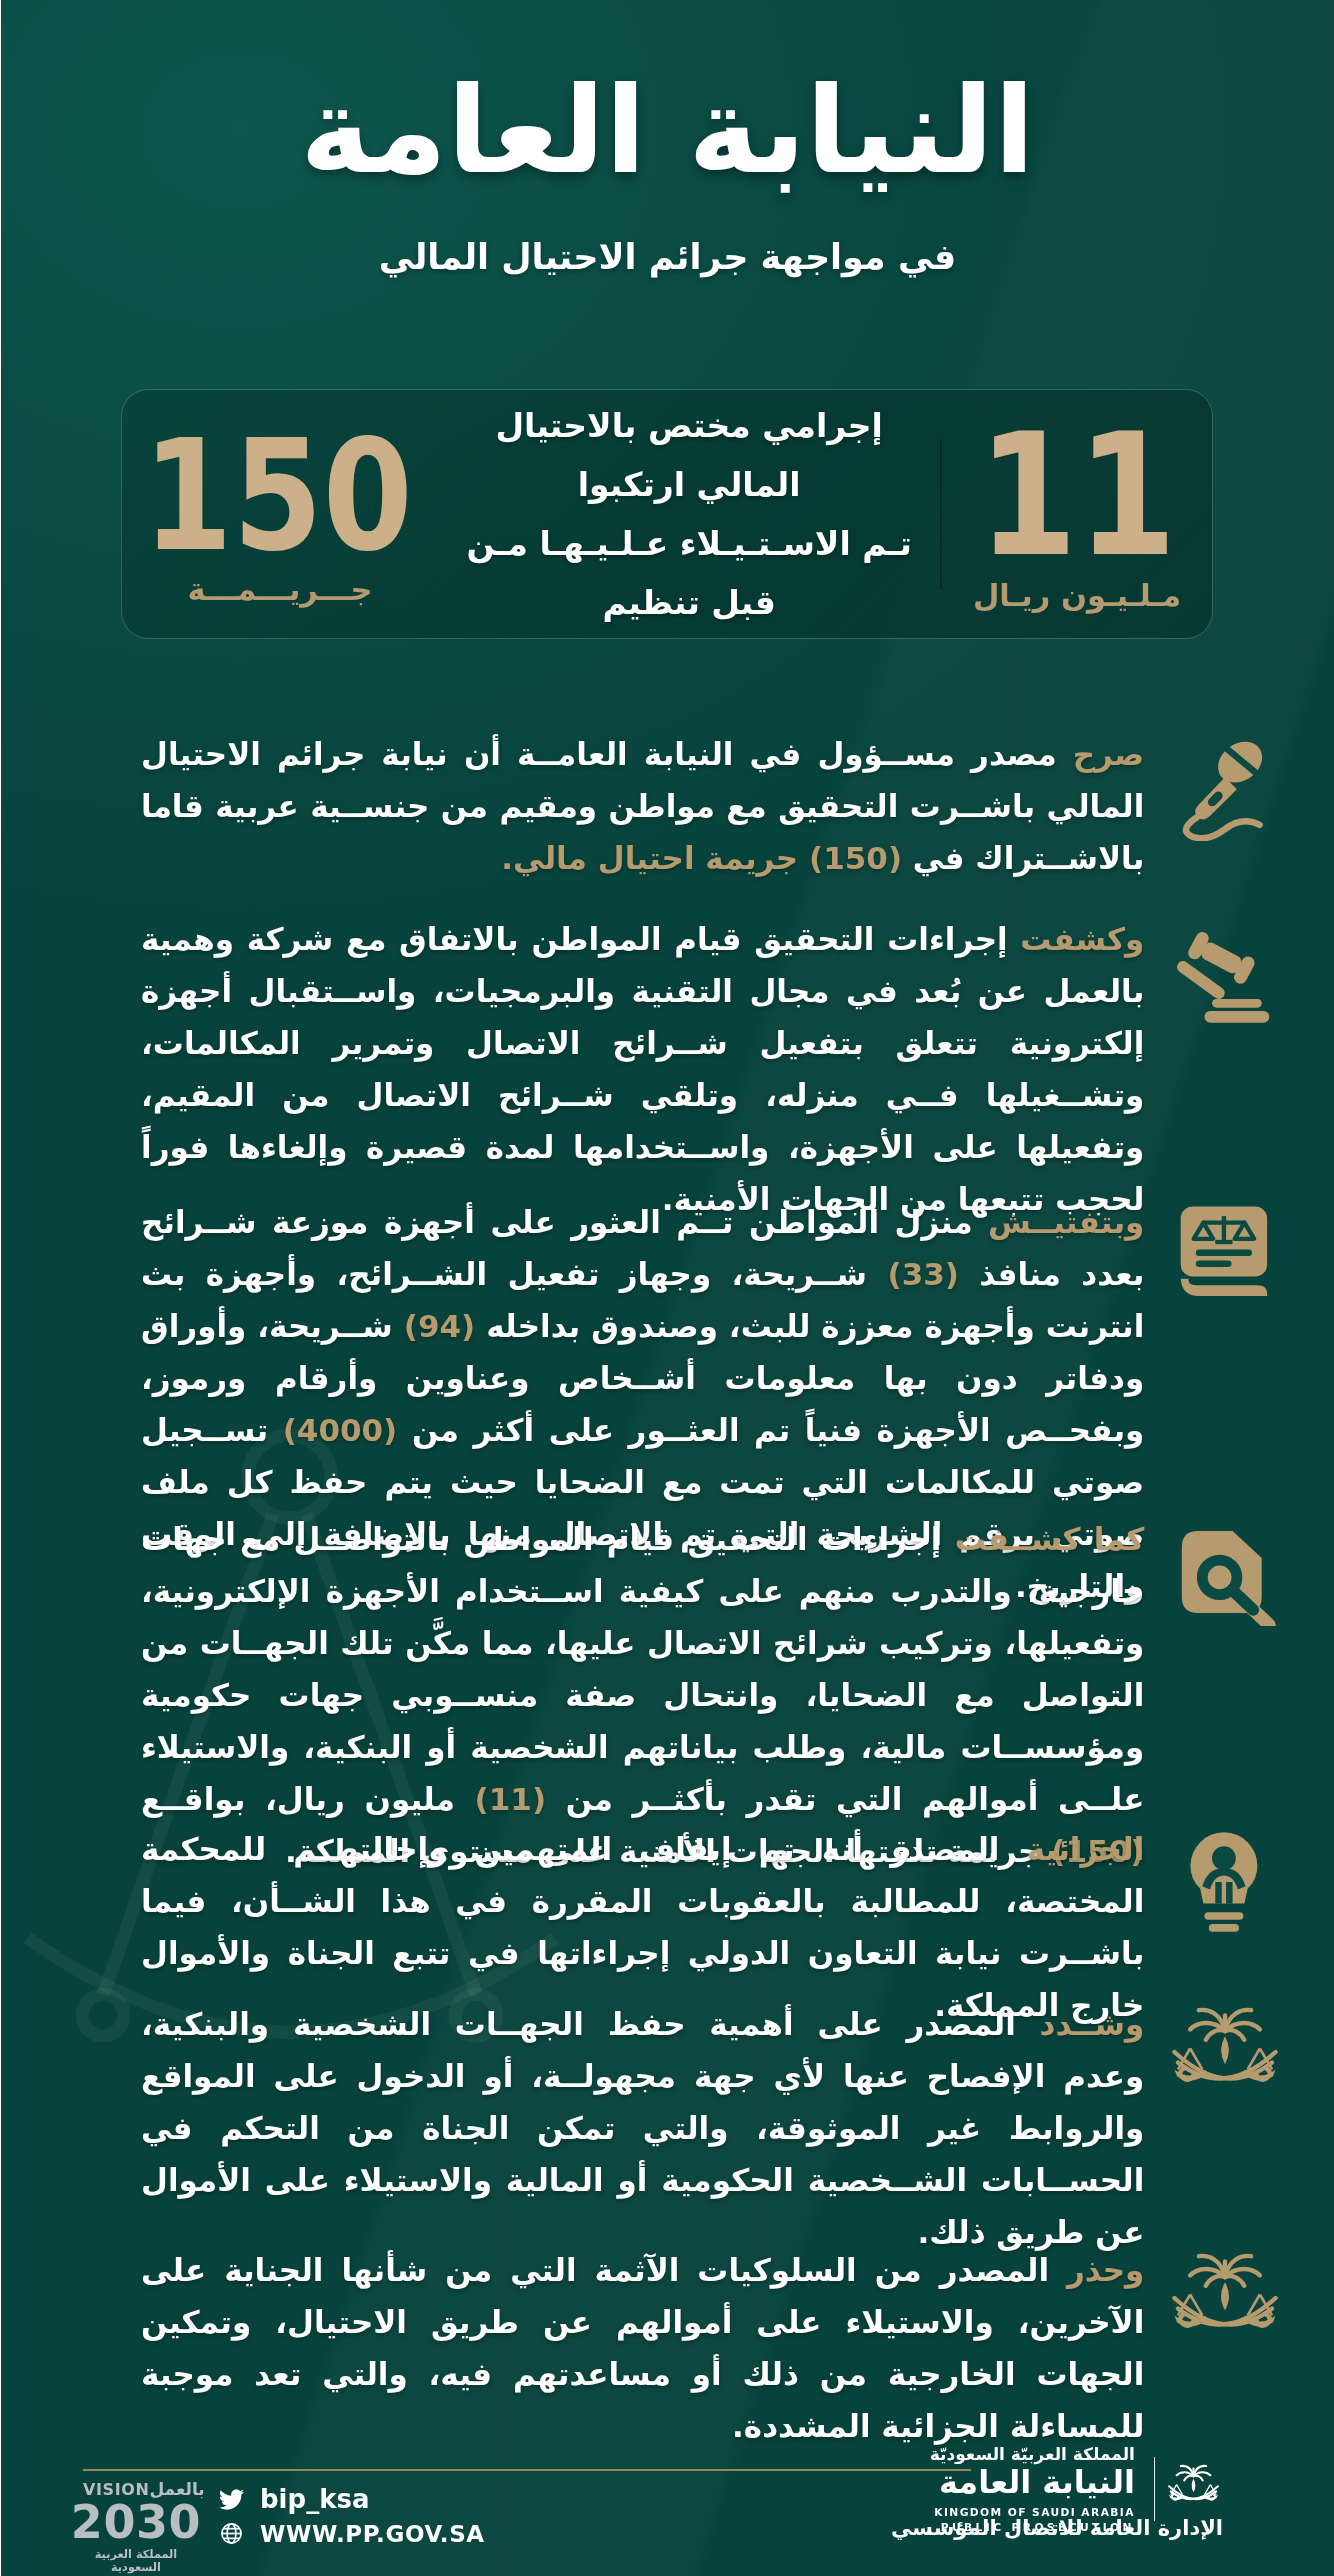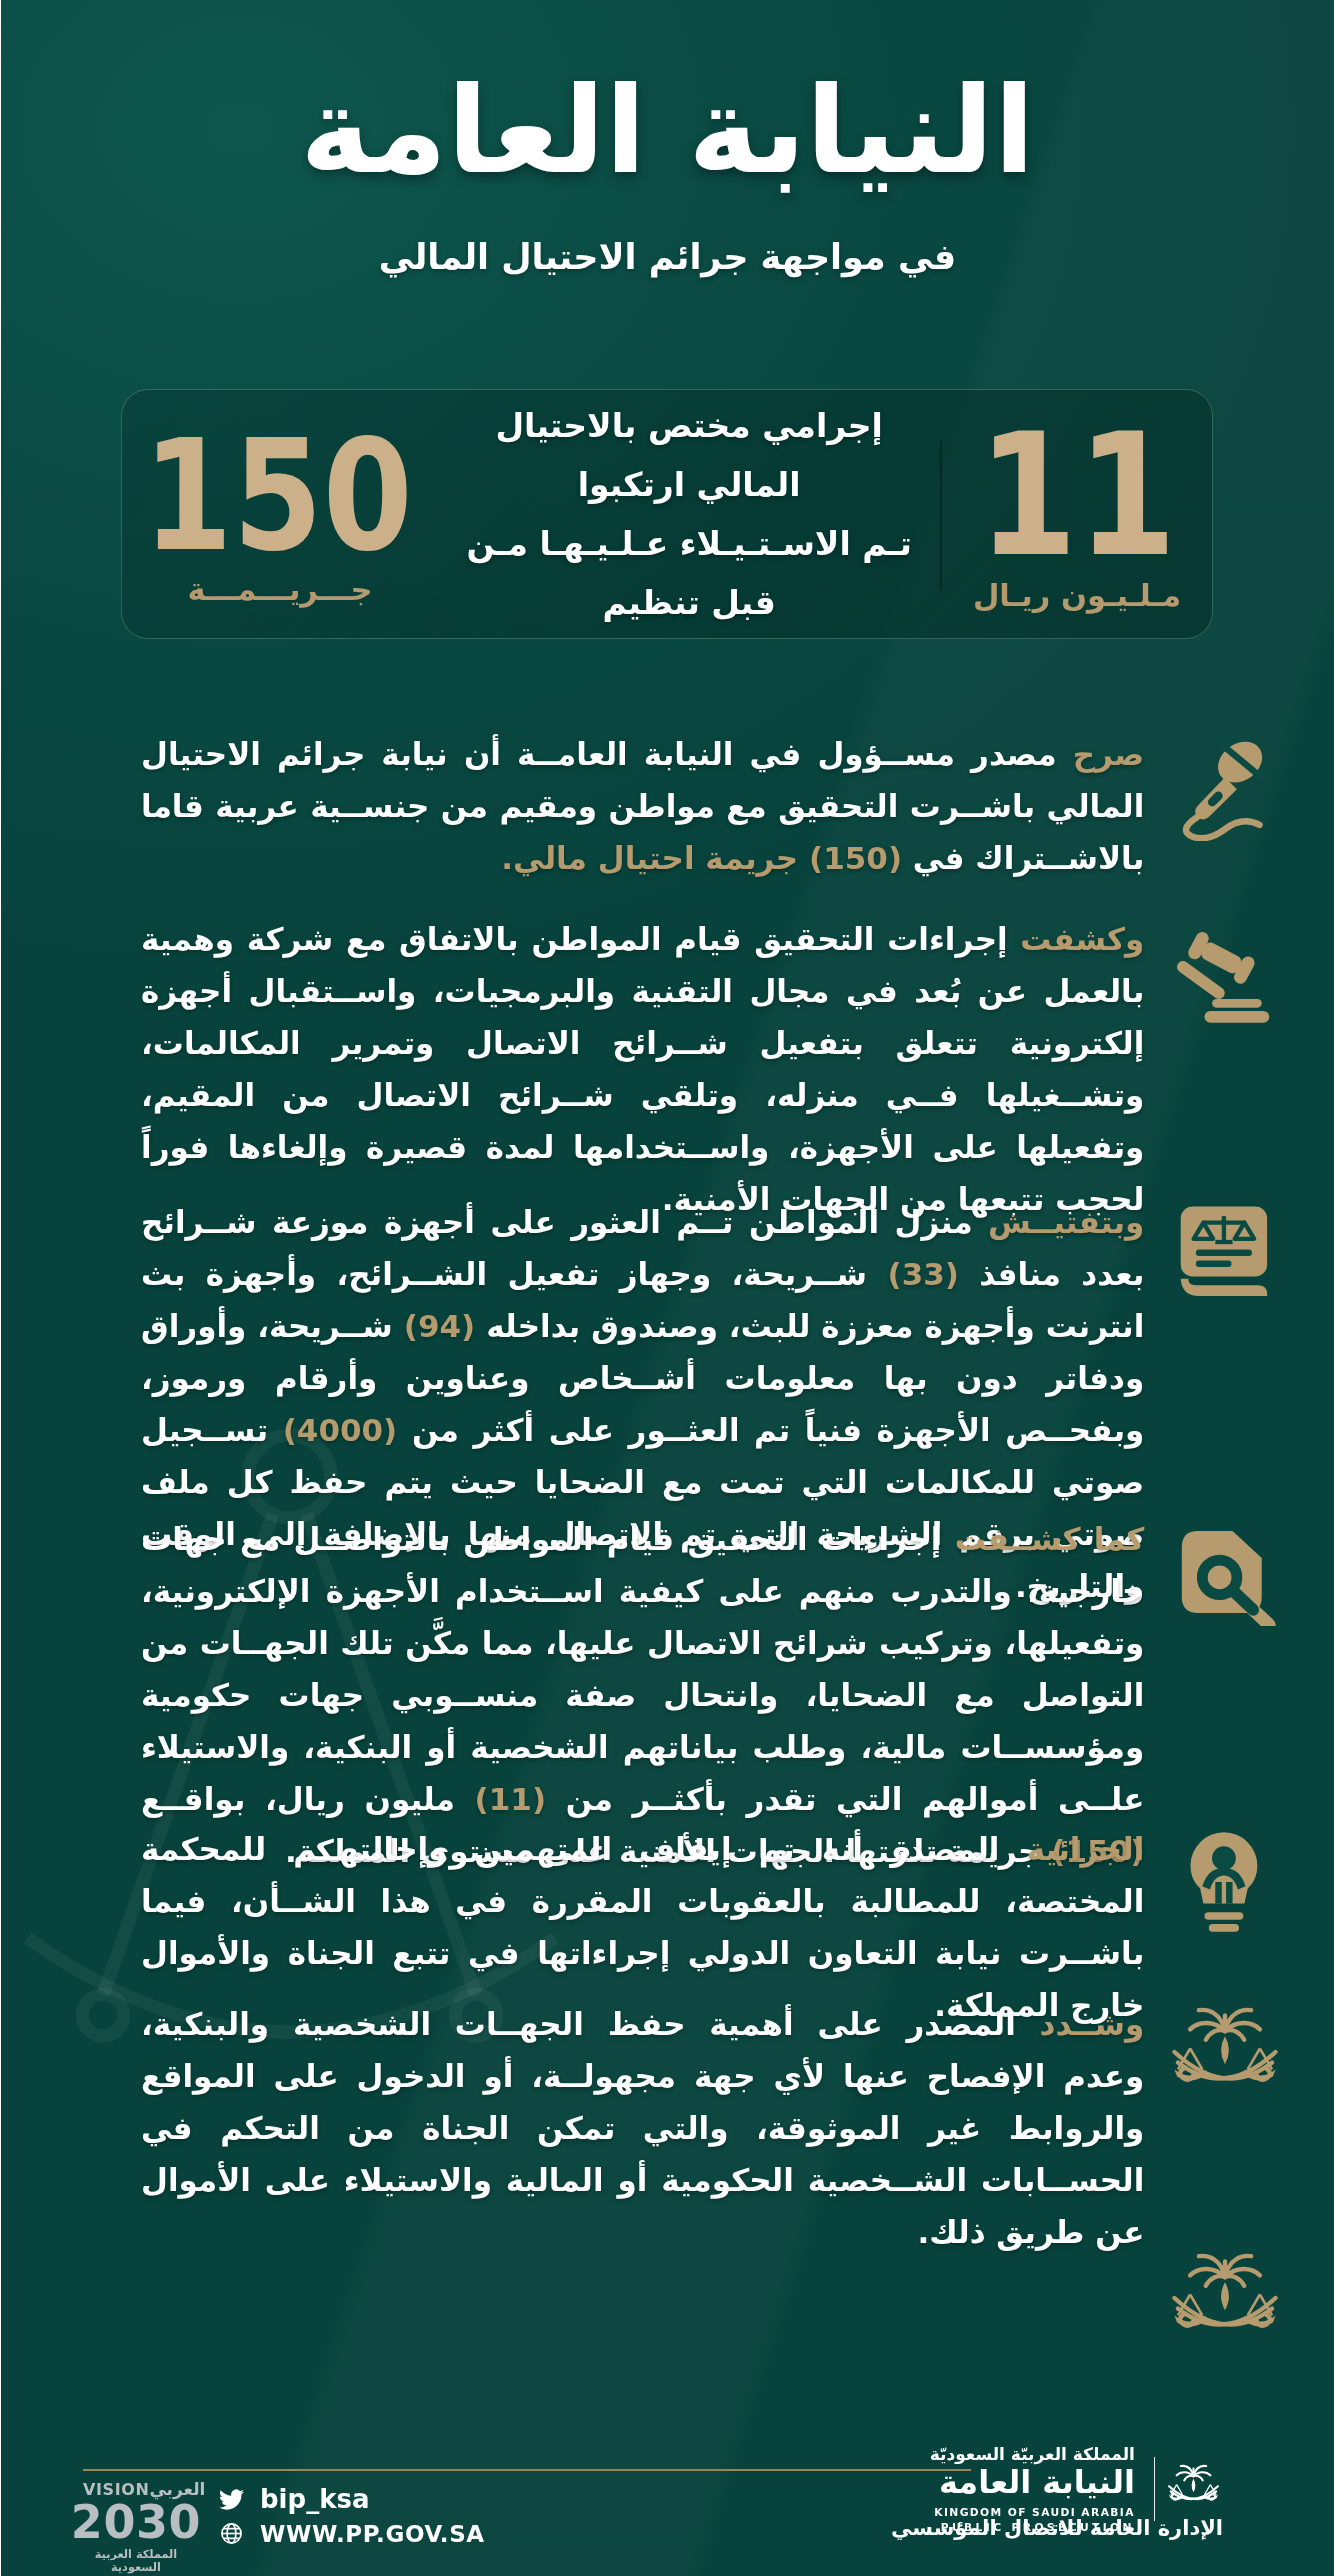--- a/index.html
+++ b/index.html
@@ -228,28 +228,29 @@
           <path d="M116 74 q10 6 2 12 q-8 5 -12 -4"></path>
       </g>
       <g stroke="#B59B6E" stroke-width="3" fill="none">
         <path d="M30 52 L16 76 M30 52 L44 76"></path>
           <path d="M110 52 L96 76 M110 52 L124 76"></path>
       </g>
       <path d="M12 76 q18 14 36 0 l-3 8 q-15 9 -30 0 z" fill="#B59B6E"></path>
       <path d="M92 76 q18 14 36 0 l-3 8 q-15 9 -30 0 z" fill="#B59B6E"></path>
     </svg>
   </div>
+  <div class="ptext"><span class="accent">وحذر </span><span>المصدر من السلوكيات الآثمة التي من شأنها الجناية على الآخرين، والاستيلاء على أموالهم عن طريق الاحتيال، وتمكين الجهات الخارجية من ذلك أو مساعدتهم فيه، والتي تعد موجبة للمساءلة الجزائية المشددة.</span></div>
 </section>
 
 <div class="footer-line"></div>
 
 <div class="vision-logo">
   <div class="vision-row1">
     <span>VISION</span>
-    <span class="ar">العربي</span>
+    <span class="ar">بالعمل</span>
   </div>
   <div class="vision-year">
     <span>20</span>
     <svg width="17" height="32" viewBox="0 0 30 56">
       <g stroke="#3FA565" stroke-width="3" fill="none" stroke-linecap="round">
         <path d="M15 15 C11 6 5 4 2 7"></path>
           <path d="M15 15 C19 6 25 4 28 7"></path>
         <path d="M15 15 C8 11 3 14 2 19"></path>
           <path d="M15 15 C22 11 27 14 28 19"></path>
         <line x1="15" y1="14" x2="15" y2="5"></line>

